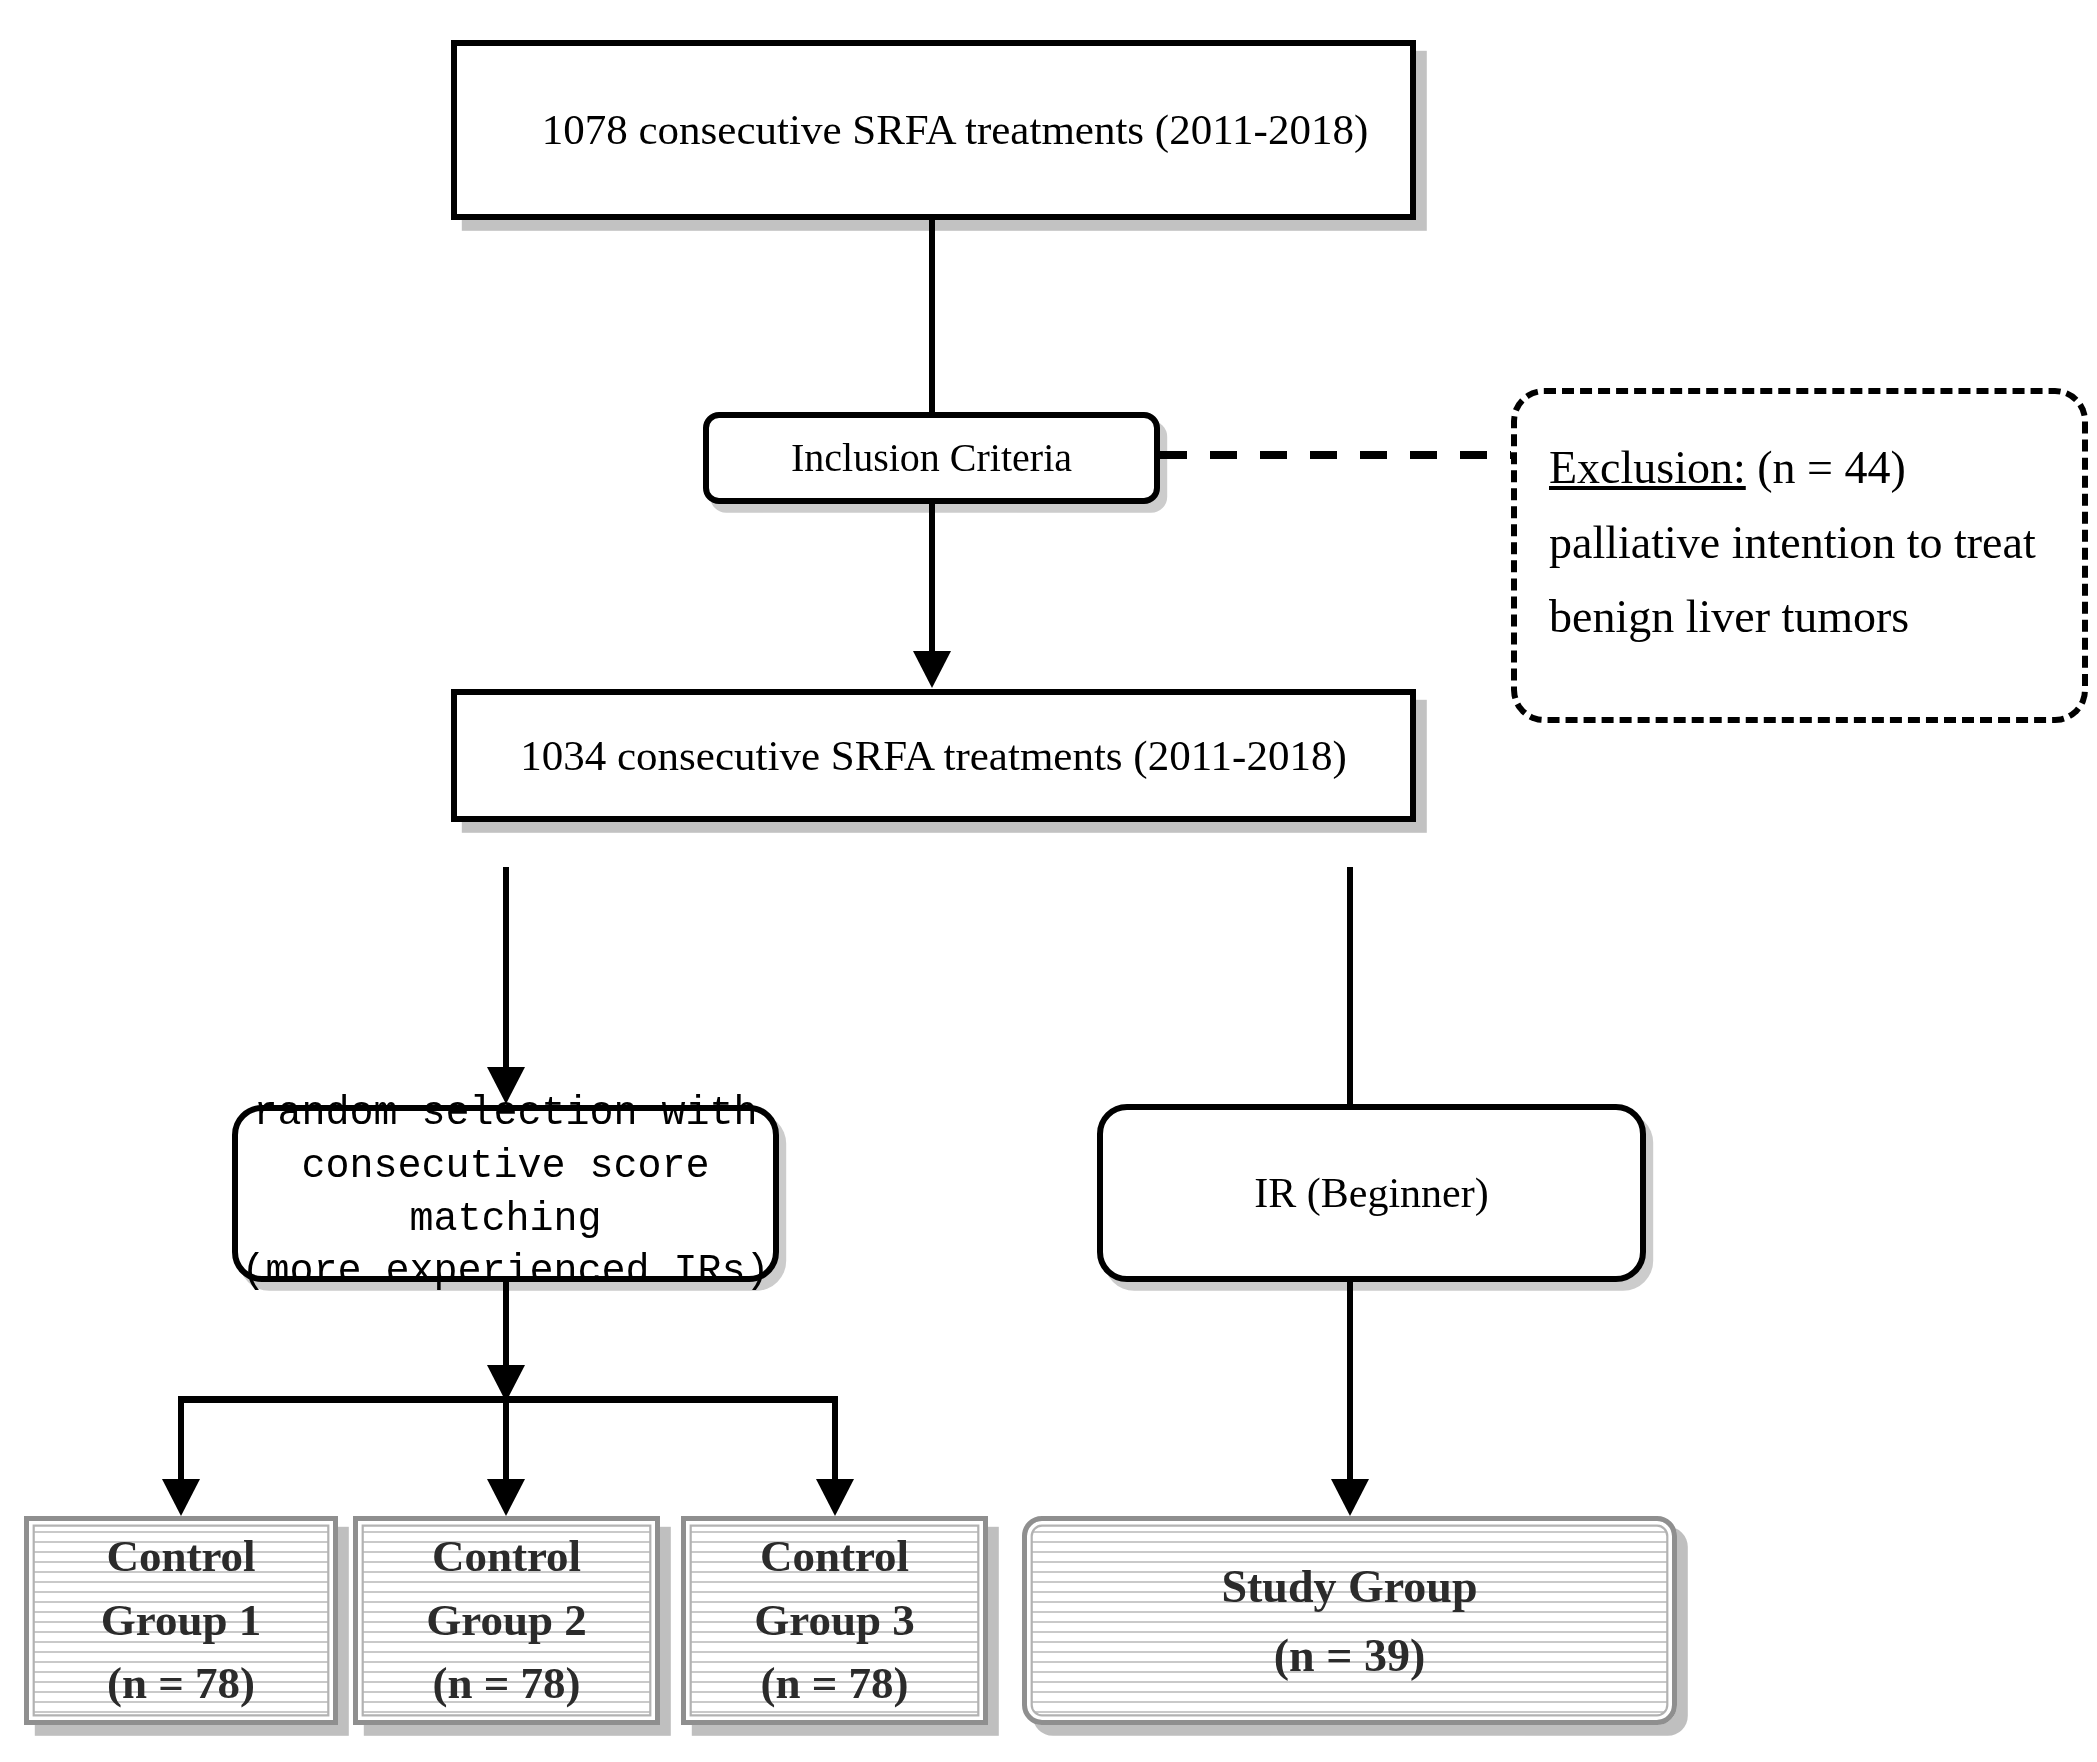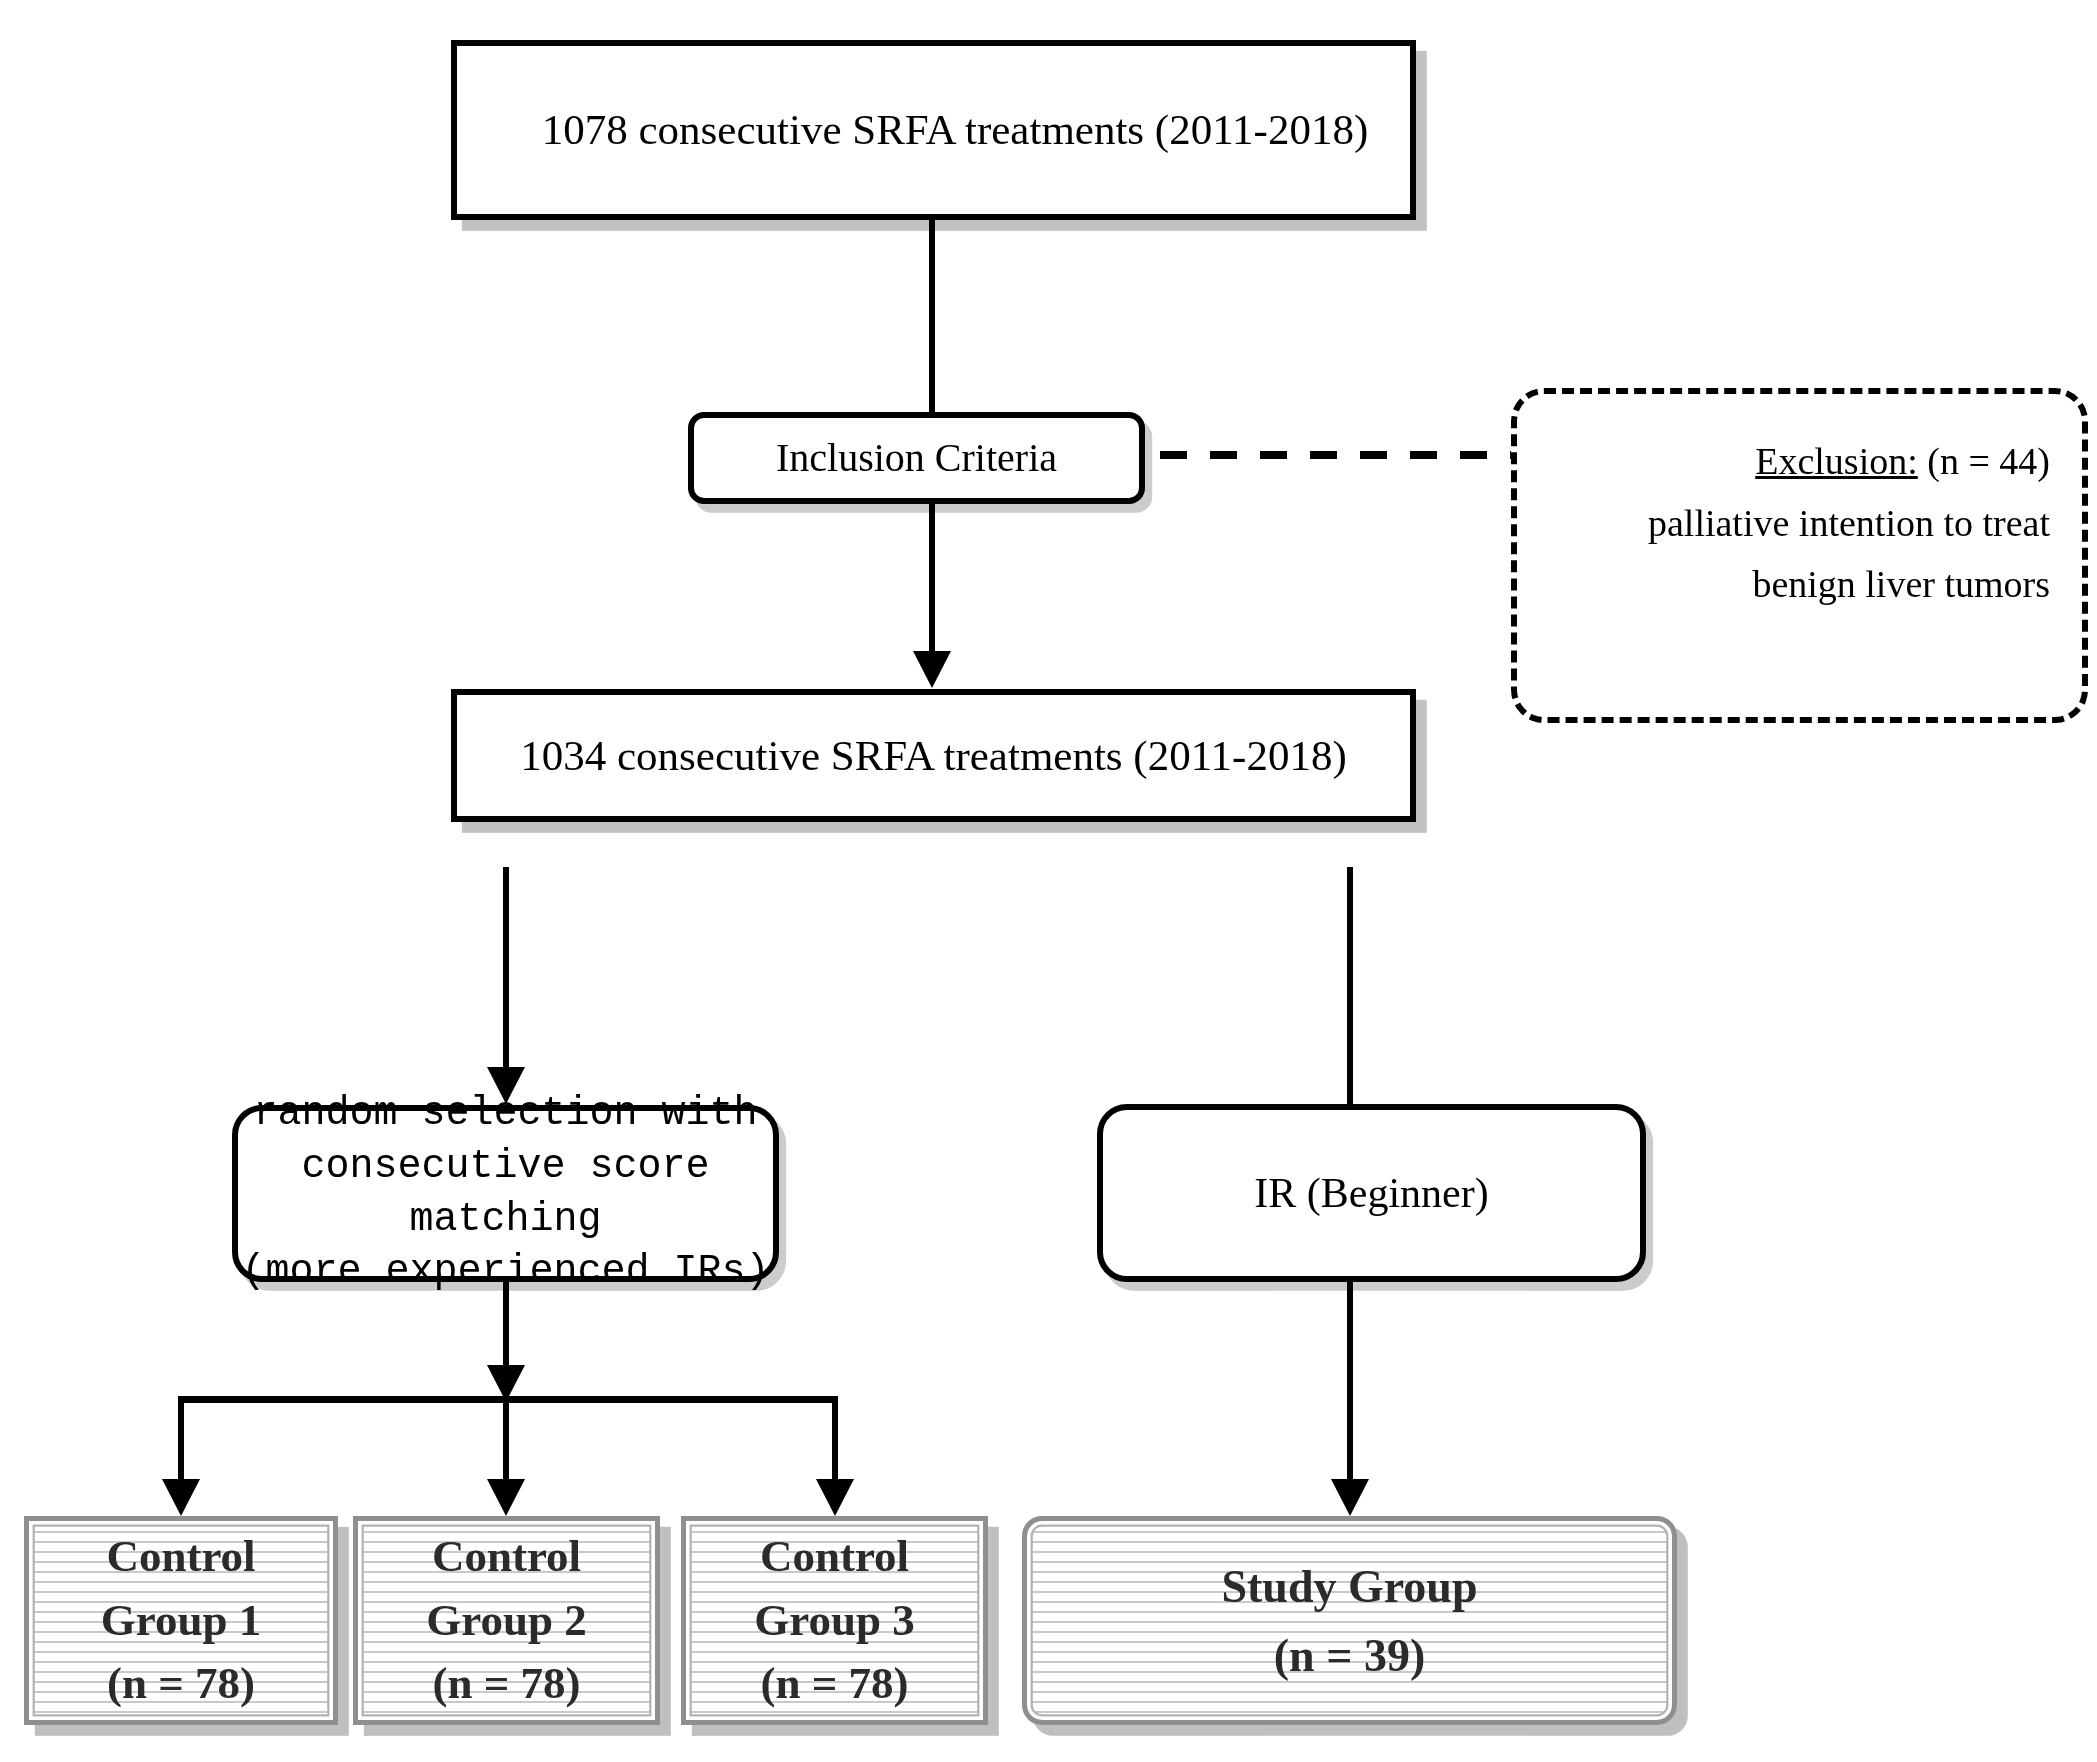--- a/index.html
+++ b/index.html
@@ -31,21 +31,21 @@
   .rbox.inclusion{border-radius:16px;}
   .rbox .rl{font-size:40px;line-height:1.32;}
   .rbox .irl{font-size:42px;line-height:1.2;}
   
   .dashbox{
     position:absolute;box-sizing:border-box;
     border:6.5px dashed #000;background:#fff;border-radius:33px;
     padding:37px 32px 0 32px;
     text-align:left;
   }
-  .dashbox .dl{font-size:38px;line-height:1.62;white-space:nowrap;text-align:right;}
+  .dashbox .dl{font-size:46px;line-height:1.62;white-space:nowrap;}
   .dashbox .u{text-decoration:underline;}
   
   .sbox{
     position:absolute;box-sizing:border-box;
     border:5.8px solid #8f8f8f;
     background:repeating-linear-gradient(180deg,#c9c9c9 0 2.2px,#ffffff 2.2px 10px);
     box-shadow:inset 0 0 0 3.6px #ffffff,inset 0 0 0 5.8px #b2b2b2,10.8px 10.8px 0 #bfbfbf;
     display:flex;flex-direction:column;align-items:center;justify-content:center;
     text-align:center;color:#2b2b2b;font-weight:bold;
   }
@@ -71,21 +71,21 @@
 <body>
 
 <div id="canvas">
 
   <div class="box" style="left:451px;top:40px;width:965px;height:180px;padding-left:43px;">
     <div class="lbl">1078 consecutive SRFA treatments (2011-2018)</div>
   </div>
 
   <div class="vline" style="left:929px;top:219px;height:196px;"></div>
 
-  <div class="rbox inclusion" style="left:688px;top:412px;width:457px;height:92px;">
+  <div class="rbox inclusion" style="left:703px;top:412px;width:457px;height:92px;">
     <div class="rl">Inclusion Criteria</div>
   </div>
 
   <div class="dashline" style="left:1160px;top:451px;width:351px;"></div>
 
   <div class="dashbox" style="left:1511px;top:388px;width:577px;height:335px;">
     <div class="dl"><span class="u">Exclusion:</span><span> (n = 44)</span></div>
     <div class="dl">palliative intention to treat</div>
     <div class="dl">benign liver tumors</div>
   </div>

